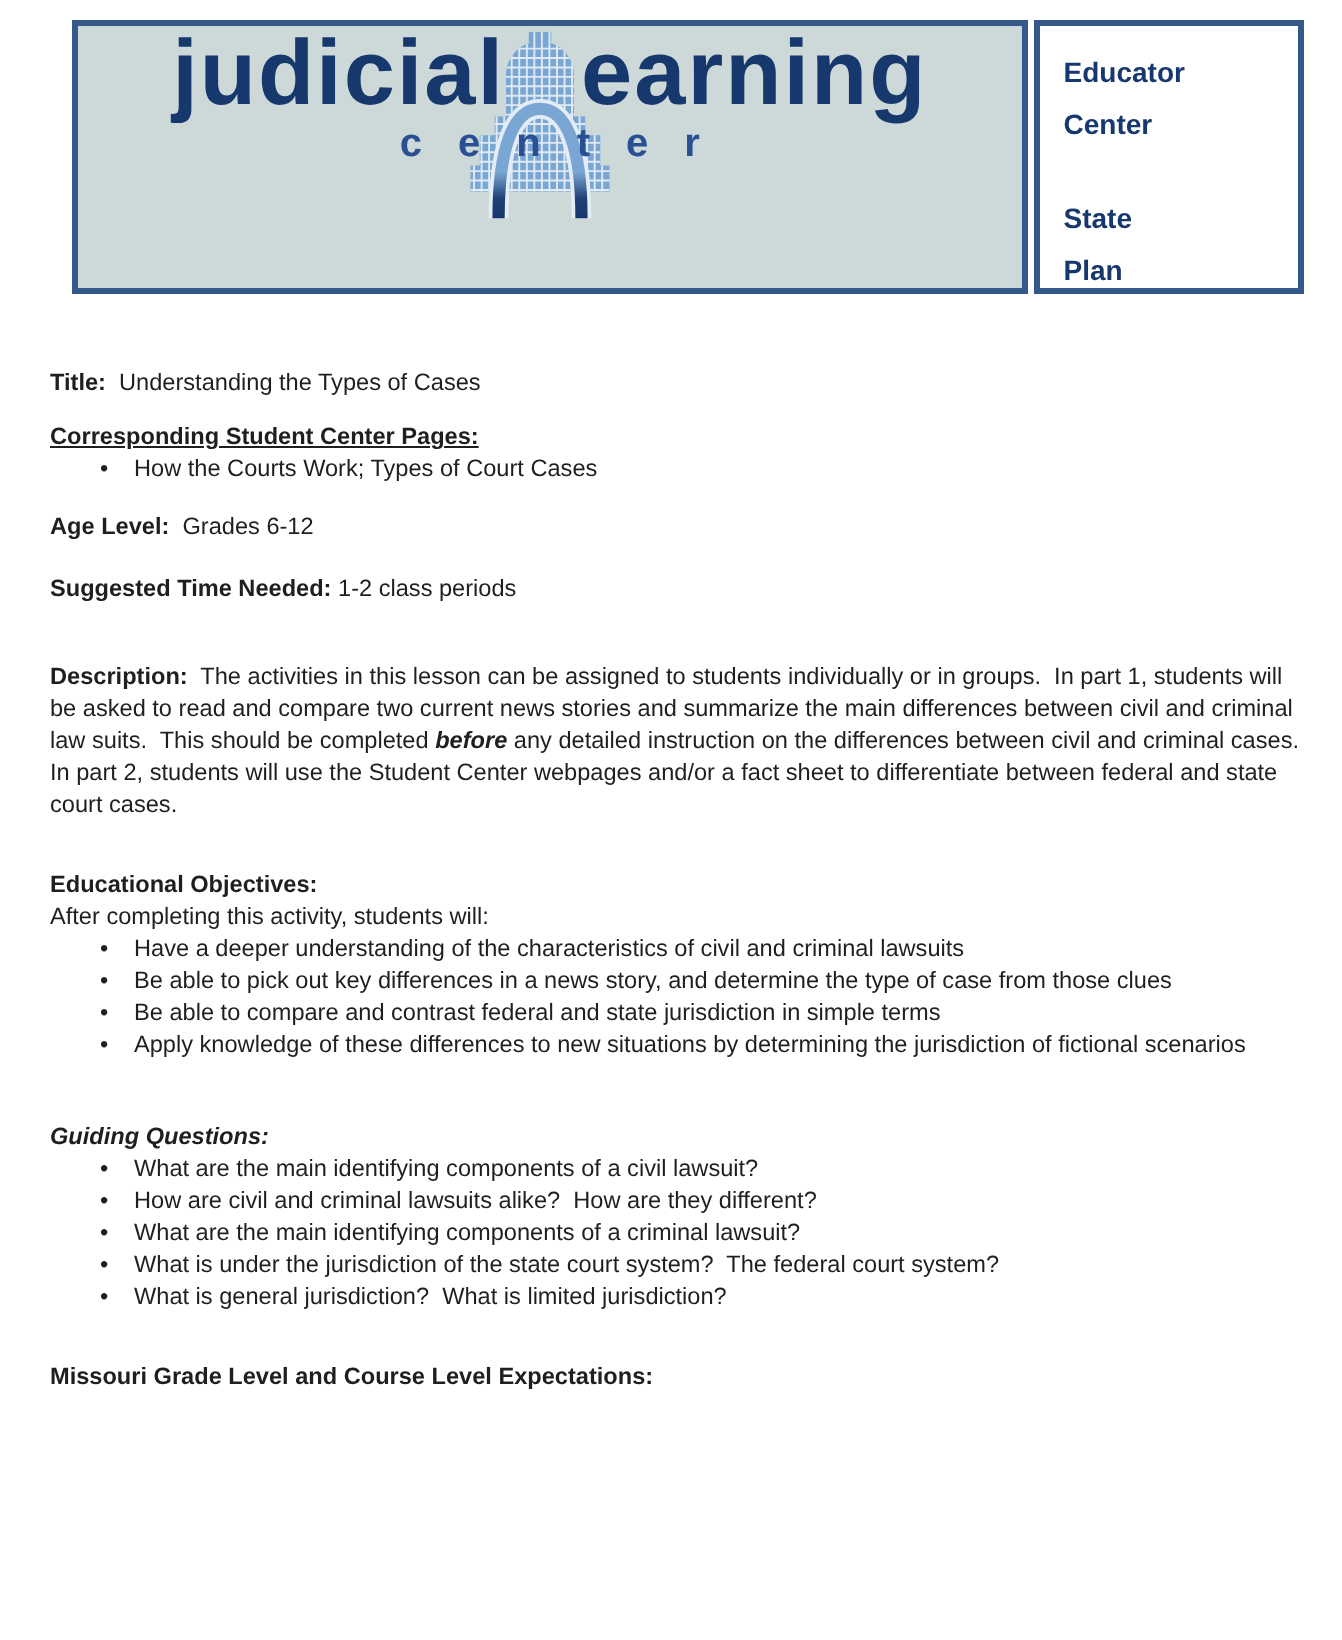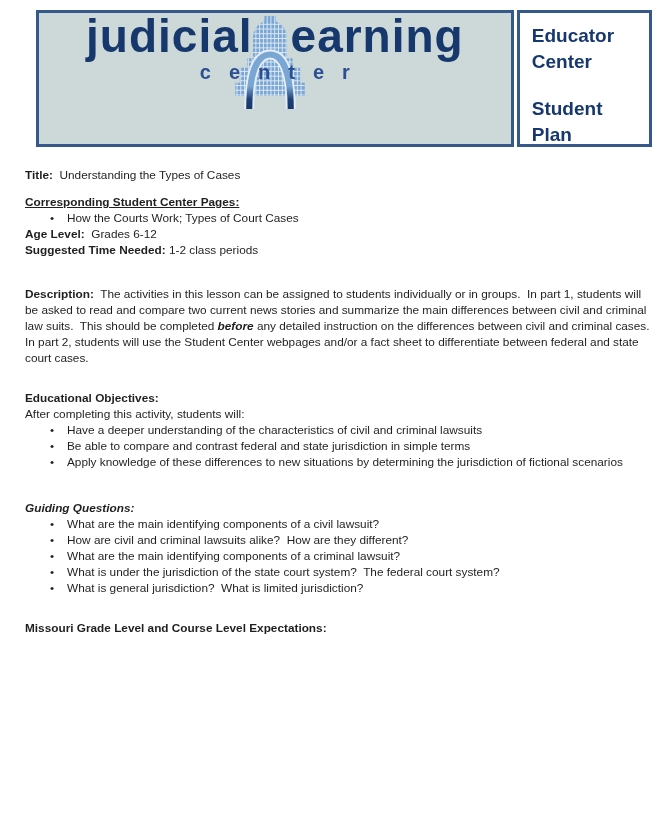--- a/index.html
+++ b/index.html
@@ -61,45 +61,45 @@
   }
   .badge-box {
     width: 136px;
     height: 137px;
     margin-left: 3px;
     background: #ffffff;
     border: 3px solid #36598c;
     padding: 10px 6px 8px 12px;
     color: #17386e;
     font-weight: bold;
-    font-size: 19px;
+    font-size: 14px;
     line-height: 26px;
   }
   .badge-group + .badge-group { margin-top: 21px; }
 
   
   main { display: block; }
   p { margin: 0; white-space: pre-wrap; }
   .b  { font-weight: bold; }
   .bi { font-weight: bold; font-style: italic; }
 
   ul { list-style: none; margin: 0; padding: 0 0 0 42px; }
   li { position: relative; white-space: pre-wrap; }
   li::before { content: "\2022"; position: absolute; left: -17px; top: 0; }
   ul.circle li::before {
     content: "o";
     font-size: 10px;
     left: -16px;
     top: 1px;
   }
 
-  .mt-title    { margin-top: 20px; }
+  .mt-title    { margin-top: 36px; }
   .mt-pages    { margin-top: 11px; text-decoration: underline; }
-  .mt-age      { }
-  .mt-time     { }
+  .mt-age      { margin-top: 13px; }
+  .mt-time     { margin-top: 15px; }
   .mt-desc     { margin-top: 28px; }
   .mt-obj      { margin-top: 24px; }
   .mt-guiding  { margin-top: 30px; font-style: italic; }
   .mt-missouri { margin-top: 24px; }
 </style>
 </head>
 <body>
 
 <div class="page">
 
@@ -140,21 +140,21 @@
       </div>
       <div class="logo-sub">center</div>
     </div>
 
     <div class="badge-box">
       <div class="badge-group">
         <div>Educator</div>
         <div>Center</div>
       </div>
       <div class="badge-group">
-        <div>Student</div>
+        <div>State</div>
         <div>Plan</div>
       </div>
     </div>
 
   </header>
 
   <main>
 
     <p class="mt-title"><span class="b">Title:</span><span>  Understanding the Types of Cases</span></p>
 
@@ -166,20 +166,21 @@
     <p class="mt-age"><span class="b">Age Level:</span><span>  Grades 6-12</span></p>
 
     <p class="mt-time"><span class="b">Suggested Time Needed:</span><span> 1-2 class periods</span></p>
 
     <p class="mt-desc"><span class="b">Description:</span><span>  The activities in this lesson can be assigned to students individually or in groups.  In part 1, students will be asked to read and compare two current news stories and summarize the main differences between civil and criminal law suits.  This should be completed </span><span class="bi">before</span><span> any detailed instruction on the differences between civil and criminal cases.  In part 2, students will use the Student Center webpages and/or a fact sheet to differentiate between federal and state court cases.</span></p>
 
     <p class="b mt-obj">Educational Objectives:</p>
     <p>After completing this activity, students will:</p>
     <ul>
       <li>Have a deeper understanding of the characteristics of civil and criminal lawsuits</li>
+      <li>Be able to pick out key differences in a news story, and determine the type of case from those clues</li>
       <li>Be able to compare and contrast federal and state jurisdiction in simple terms</li>
       <li>Apply knowledge of these differences to new situations by determining the jurisdiction of fictional scenarios</li>
     </ul>
 
     <p class="b mt-guiding">Guiding Questions:</p>
     <ul>
       <li>What are the main identifying components of a civil lawsuit?</li>
       <li>How are civil and criminal lawsuits alike?  How are they different?</li>
       <li>What are the main identifying components of a criminal lawsuit?</li>
       <li>What is under the jurisdiction of the state court system?  The federal court system?</li>

